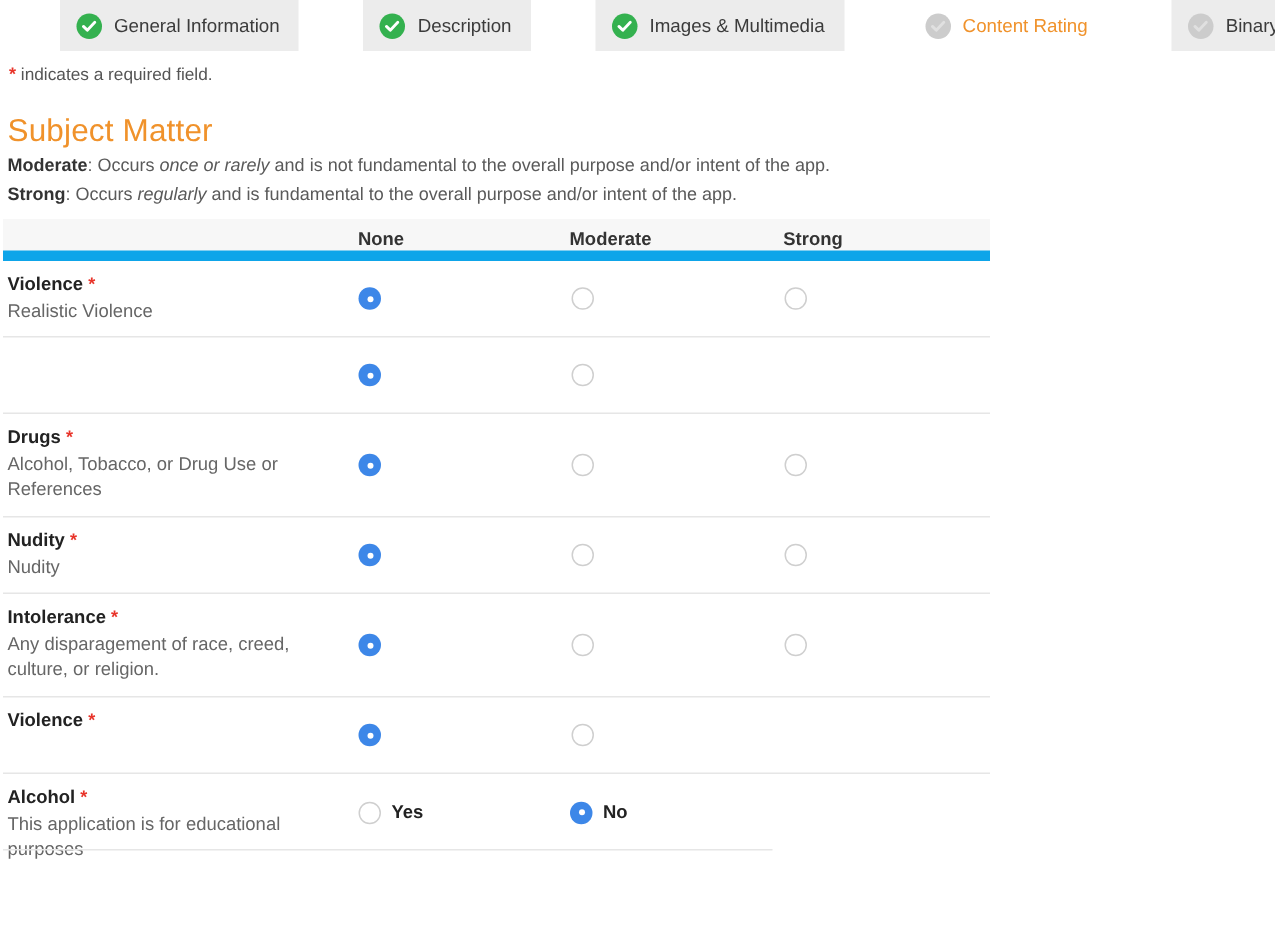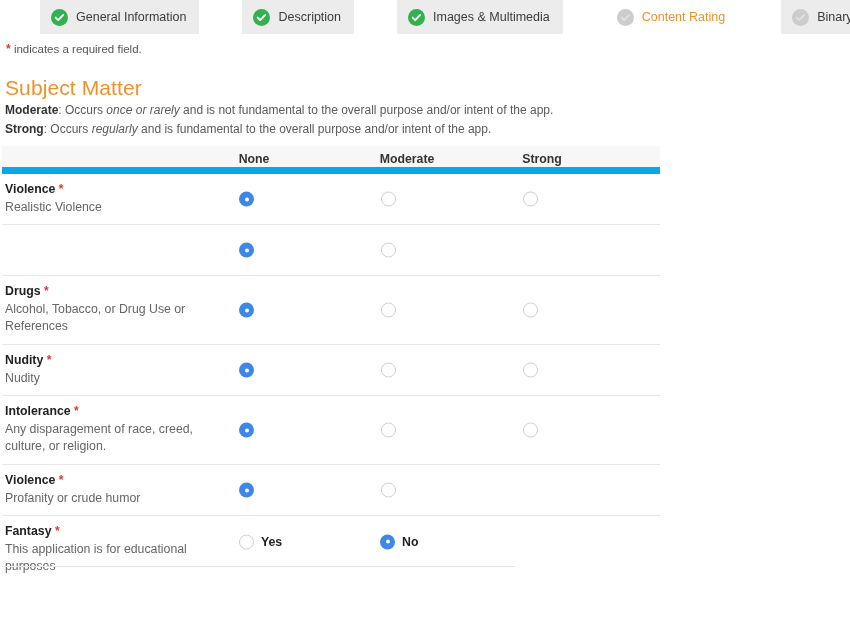--- a/index.html
+++ b/index.html
@@ -300,29 +300,28 @@
       <div class="row-desc">Any disparagement of race, creed, culture, or religion.</div>
     </div>
     <span class="radio c-none checked"></span>
     <span class="radio c-moderate"></span>
     <span class="radio c-strong"></span>
   </div>
 
   <div class="row">
     <div class="row-label">
       <div class="row-title"><span>Violence</span> <span class="req-star">*</span></div>
-      <div class="row-desc">Profanity or crude humor</div>
     </div>
     <span class="radio c-none checked"></span>
     <span class="radio c-moderate"></span>
   </div>
 
   <div class="row academic">
     <div class="row-label">
-      <div class="row-title"><span>Fantasy</span> <span class="req-star">*</span></div>
+      <div class="row-title"><span>Alcohol</span> <span class="req-star">*</span></div>
       <div class="row-desc">This application is for educational purposes</div>
     </div>
     <span class="yn yes">
       <span class="radio"></span>
       <span class="yn-label">Yes</span>
     </span>
     <span class="yn no">
       <span class="radio checked"></span>
       <span class="yn-label">No</span>
     </span>

